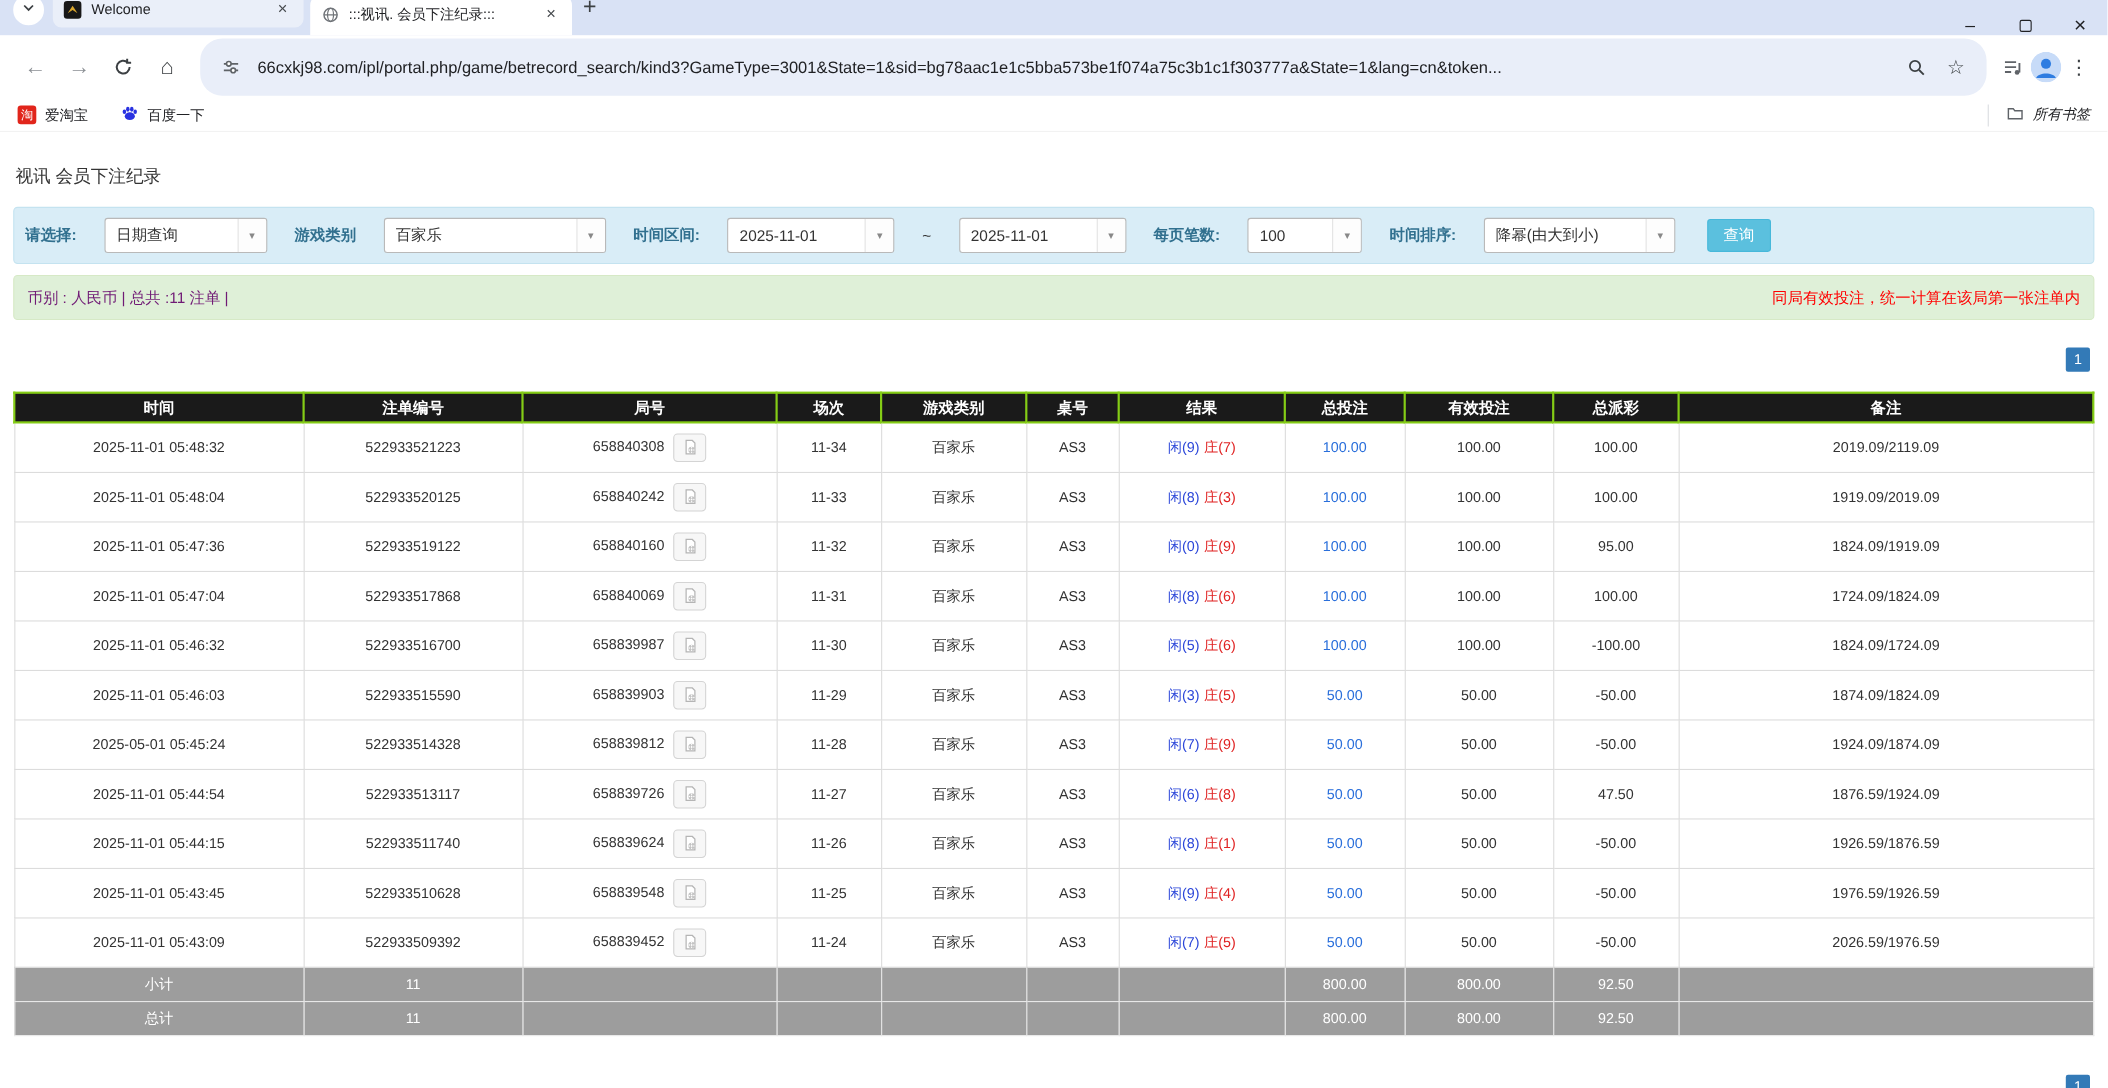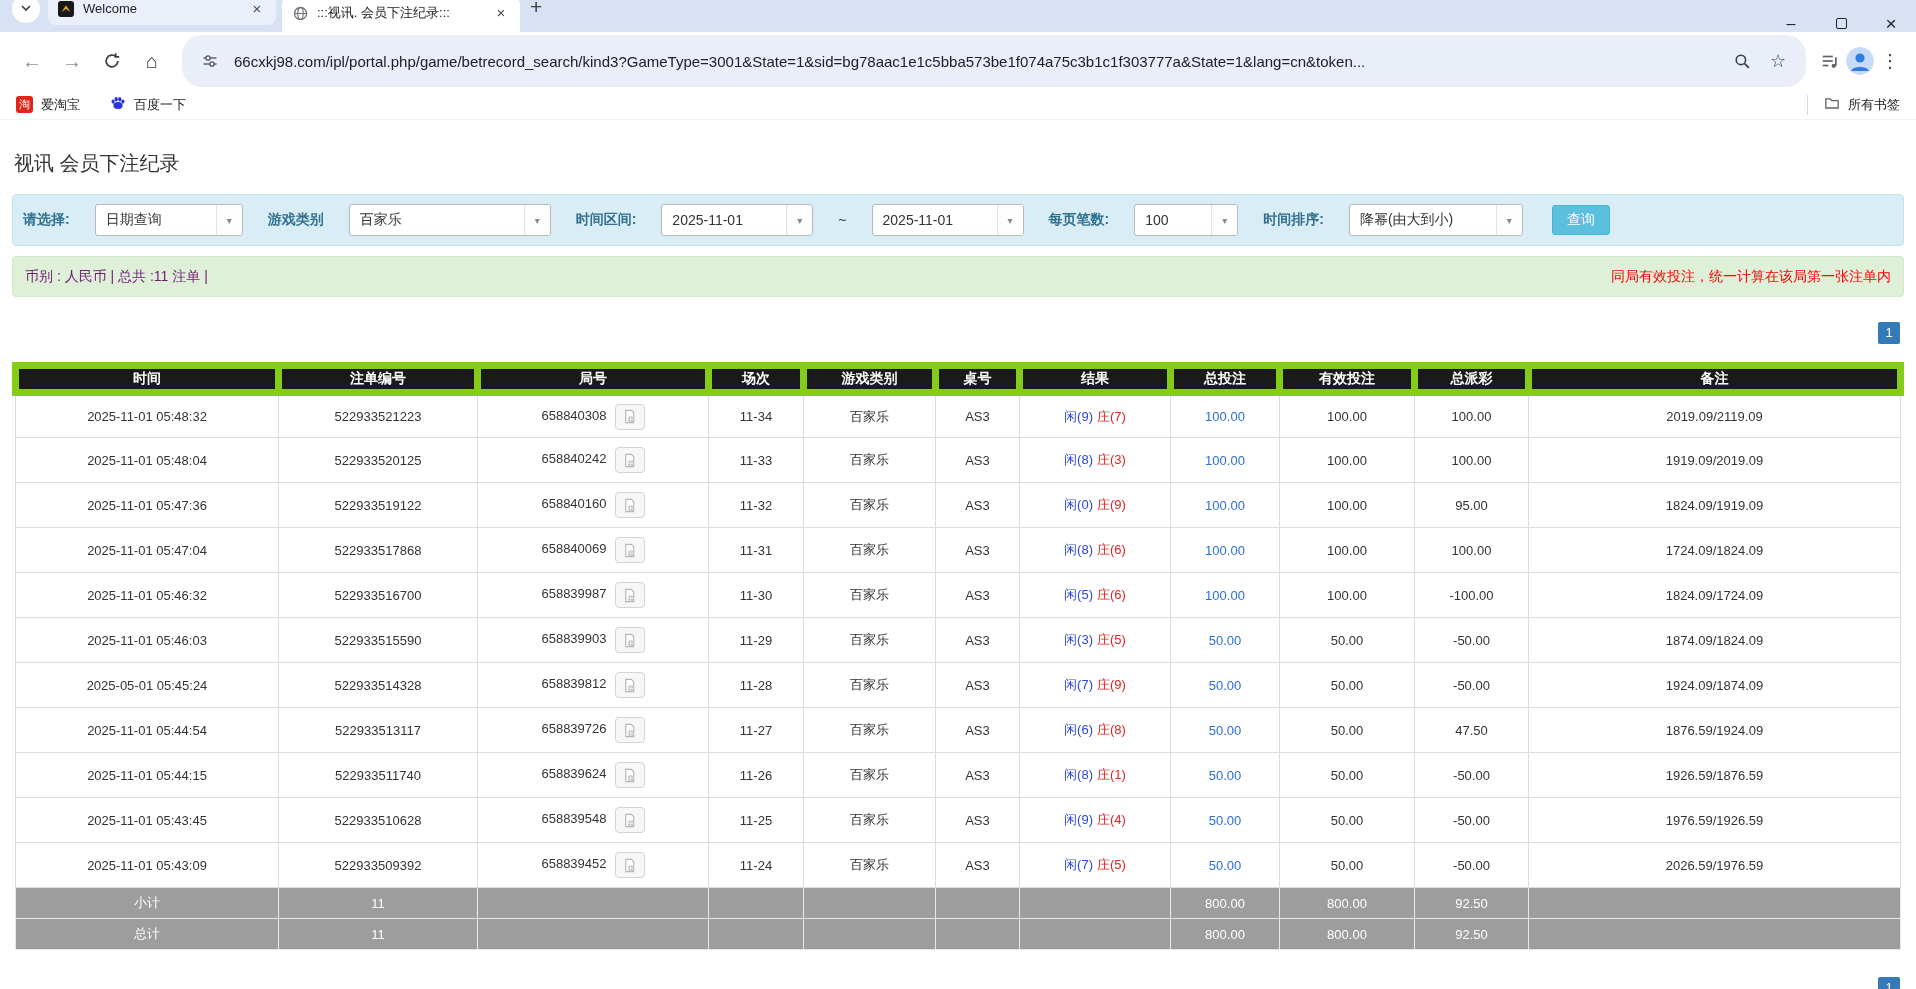--- a/index.html
+++ b/index.html
@@ -27,44 +27,44 @@
   .url-pill { flex:1; height:52px; background:#e9eef9; border-radius:20px; display:flex; align-items:center; padding:0 16px; gap:12px; margin:0 8px; }
   .url-text { font-size:15px; color:#202124; white-space:nowrap; overflow:hidden; flex:1; }
   .pill-icon, .tb-icon { display:flex; align-items:center; justify-content:center; width:24px; height:24px; cursor:pointer; }
   .star { font-size:18px; color:#3c4043; }
   .avatar { width:28px; height:28px; border-radius:50%; overflow:hidden; flex:none; cursor:pointer; }
   .menu-dots { font-size:18px; color:#3c4043; width:24px; text-align:center; cursor:pointer; }
 
   .bookmarks { height:30px; background:#fff; display:flex; align-items:center; padding:0 16px; font-size:13px; color:#202124; gap:30px; border-bottom:1px solid #f2f2f2; }
   .bm { display:flex; align-items:center; gap:8px; cursor:pointer; }
   .bm-ico-taobao { width:17px; height:17px; background:#e1251b; border-radius:3px; color:#fff; font-size:11px; display:flex; align-items:center; justify-content:center; }
-  .bm-right { margin-left:auto; display:flex; align-items:center; gap:8px; border-left:1px solid #dadce0; padding-left:16px; height:20px; cursor:pointer; }
+  .bm-right { margin-left:auto; display:flex; gap:8px; border-left:1px solid #dadce0; padding-left:16px; height:20px; cursor:pointer;font-style:italic; }
 
   
-  .page-title { margin:30px 0 0 14px; font-size:20px; color:#333; font-weight:400; }
+  .page-title { margin:30px 0 0 14px; font-size:16px; color:#333; font-weight:400; }
 
   .filter-panel { margin:17px 12px 0; background:#d9edf7; border:1px solid #c4e3f0; border-radius:4px; padding:9px 10px; display:flex; align-items:center; gap:25px; }
   .f-label { color:#31708f; font-weight:bold; font-size:14px; white-space:nowrap; }
   .sel { display:flex; align-items:stretch; background:#fff; border:1px solid #b9b9b9; height:32px; border-radius:3px; overflow:hidden; cursor:pointer; }
   .sel-text { display:flex; align-items:center; padding:0 10px; font-size:14px; color:#333; flex:1; white-space:nowrap; }
   .sel-arrow { width:26px; border-left:1px solid #e3e3e3; background:#fdfdfd; display:flex; align-items:center; justify-content:center; color:#888; font-size:10px; }
   .w-select1{width:148px} .w-game{width:202px} .w-date{width:152px} .w-pp{width:104px} .w-sort{width:174px}
   .tilde { color:#333; font-size:14px; }
   .search-btn { height:30px; padding:0 14px; background:#5bc0de; color:#fff; border:1px solid #46b8da; border-radius:3px; font-size:14px; margin-left:4px; cursor:pointer; }
 
   .info-bar { margin:10px 12px 0; background:#dff0d8; border:1px solid #d6e9c6; border-radius:4px; height:41px; display:flex; align-items:center; justify-content:space-between; padding:0 12px; font-size:14px; }
   .info-left { color:#701a75; }
   .info-right { color:#ff0000; }
 
   .pager-top { margin:25px 16px 0; text-align:right; }
   .page-btn { display:inline-block; width:22px; height:22px; line-height:22px; background:#337ab7; color:#fff; text-align:center; border-radius:2px; font-size:13px; cursor:pointer; }
   .pager-bottom { position:absolute; right:16px; top:977px; }
 
   table.bet { margin:18px 12px 0; width:1892px; border-collapse:collapse; table-layout:fixed; }
-  table.bet th { background:#1a1a1a; color:#fff; height:27px; font-size:14px; font-weight:bold; border:7px solid #84cc16; }
+  table.bet th { background:#1a1a1a; color:#fff; height:27px; font-size:14px; font-weight:bold; border:2px solid #84cc16; }
   table.bet td { background:#fff; border:1px solid #dcdcdc; height:45px; text-align:center; font-size:13px; color:#333; vertical-align:middle; }
   tr.summary td { background:#9d9d9d; color:#fff; height:31px; border-color:#e8e8e8; font-size:13px; }
   .res-p { color:#2b46d9; } .res-b { color:#e02222; margin-left:4px; }
   .bet-link { color:#2a6fdb; cursor:pointer; }
   .neg { color:#ee0000; }
   .film-btn { display:inline-flex; align-items:center; justify-content:center; width:30px; height:26px; border:1px solid #d4d4d4; border-radius:4px; background:#f7f7f7; margin-left:8px; vertical-align:middle; cursor:pointer; }
 </style>
 </head>
 <body>
 

